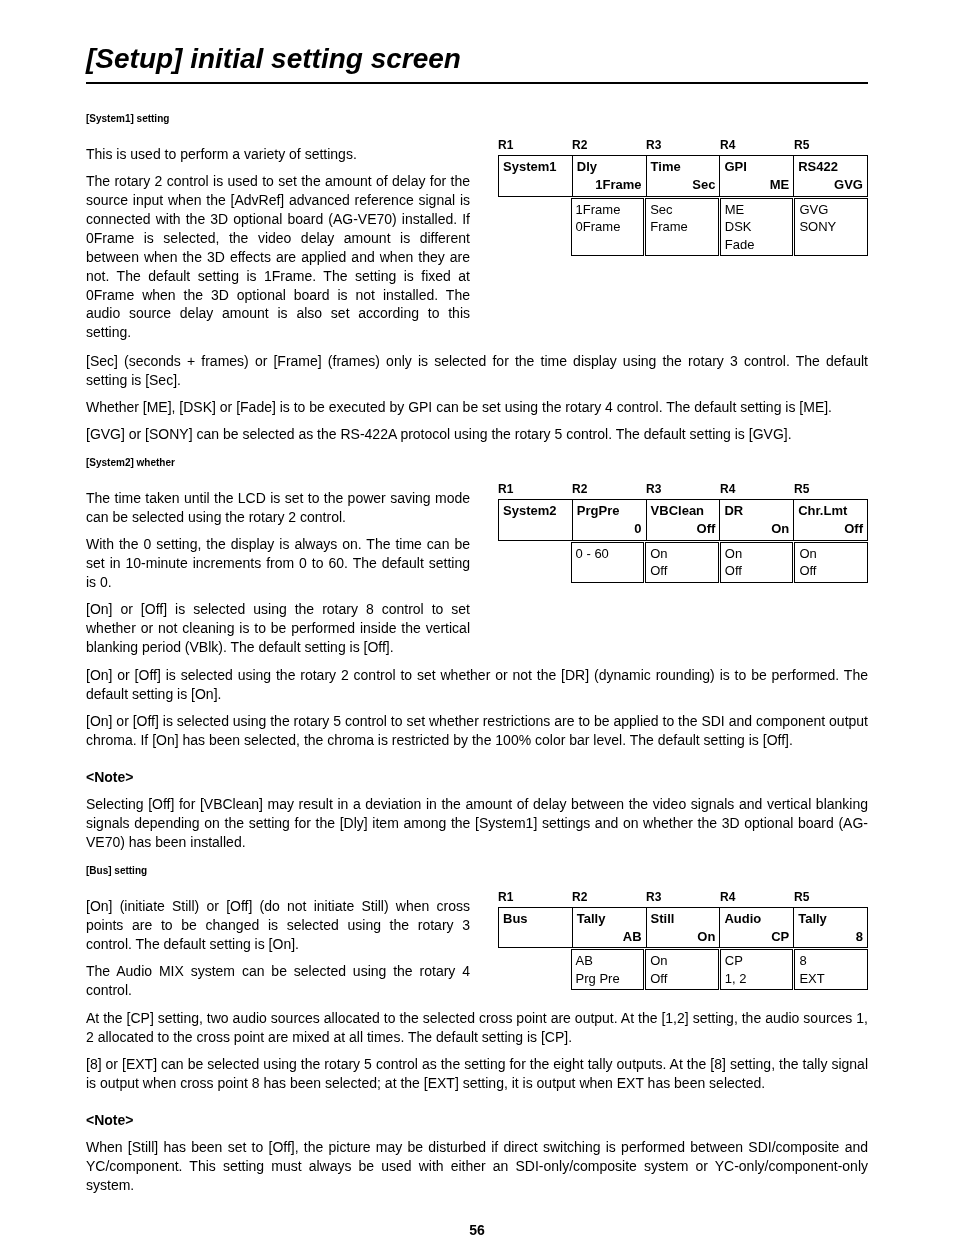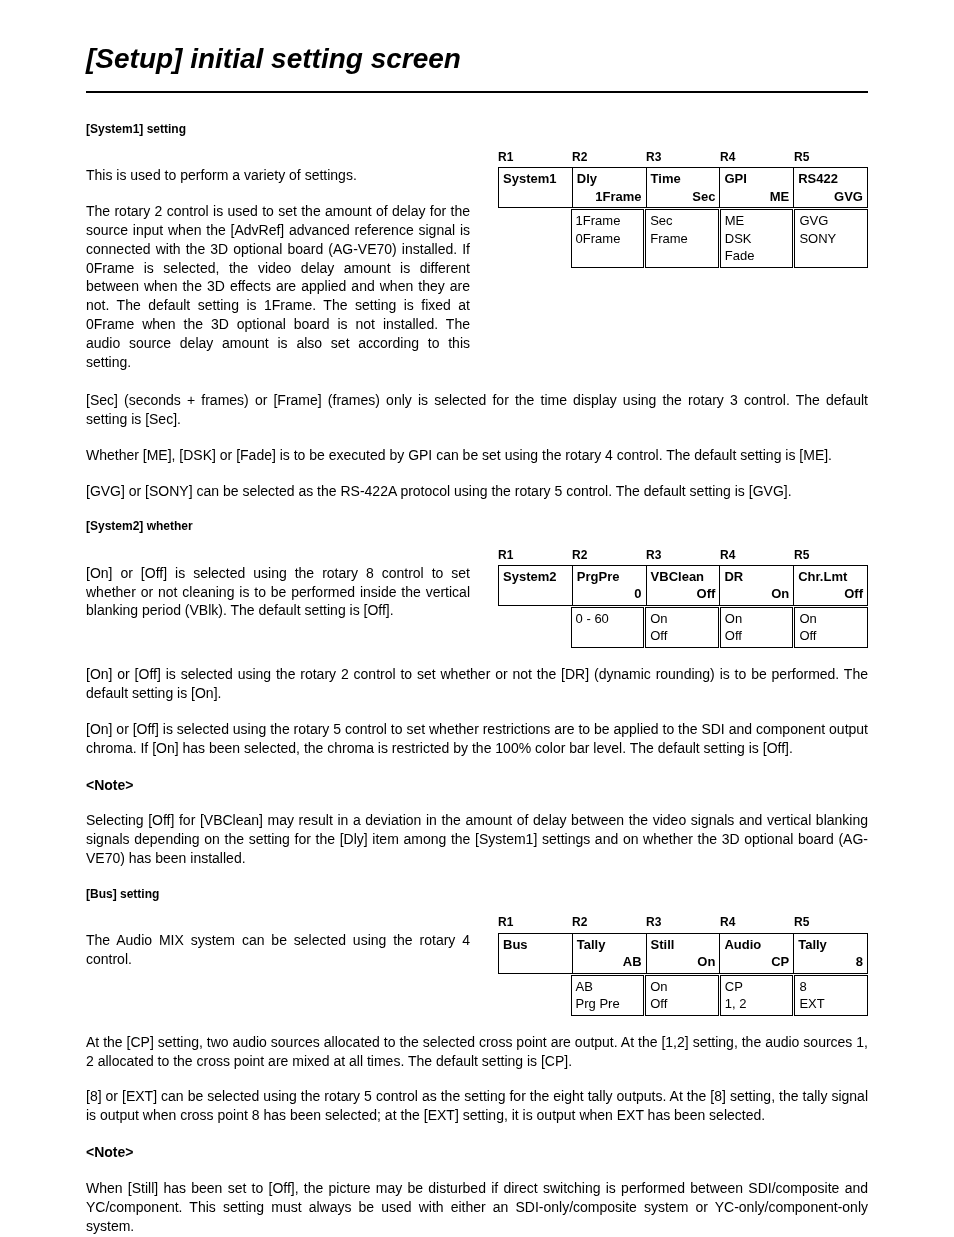--- a/index.html
+++ b/index.html
@@ -11,37 +11,37 @@
     margin: 0;
     padding: 40px 86px 30px 86px;
     width: 954px;
     line-height: 1.35;
   }
   .page-title {
     font-size: 28px;
     font-weight: bold;
     font-style: italic;
     border-bottom: 2.5px solid #000;
-    padding-bottom: 13px;
+    padding-bottom: 4px;
     margin-bottom: 28px;
   }
   .section-heading {
-    font-size: 12px;
+    font-size: 10px;
     font-weight: bold;
-    margin-top: 18px;
+    margin-top: 12px;
     margin-bottom: 12px;
   }
   .two-col {
     display: flex;
     gap: 28px;
     align-items: flex-start;
   }
   .left-col { flex: 1; text-align: justify; }
   .right-col { width: 370px; }
-  p { margin: 17px 0 2px 0; text-align: justify; }
+  p { margin: 8px 0 2px 0; text-align: justify; }
   .note-head { font-weight: bold; margin-top: 18px; }
   .rotary-headers {
     display: flex;
     font-weight: bold;
     font-size: 12px;
     margin-bottom: 2px;
   }
   .rotary-headers span { flex: 1; text-align: left; }
   .menu-table {
     border: 1.5px solid #000;
@@ -136,20 +136,22 @@
     </div>
   </div>
 </div>
 <p>[Sec] (seconds + frames) or [Frame] (frames) only is selected for the time display using the rotary 3 control.  The default setting is [Sec].</p>
 <p>Whether [ME], [DSK] or [Fade] is to be executed by GPI can be set using the rotary 4 control.  The default setting is [ME].</p>
 <p>[GVG] or [SONY] can be selected as the RS-422A protocol using the rotary 5 control.  The default setting is [GVG].</p>
 
 <div class="section-heading">[System2] whether</div>
 <div class="two-col">
   <div class="left-col">
+    <p>The time taken until the LCD is set to the power saving mode can be selected using the rotary 2 control.</p>
+    <p>With the 0 setting, the display is always on.  The time can be set in 10-minute increments from 0 to 60.  The default setting is 0.</p>
     <p>[On] or [Off] is selected using the rotary 8 control to set whether or not cleaning is to be performed inside the vertical blanking period (VBlk).  The default setting is [Off].</p>
   </div>
   <div class="right-col">
     <div class="rotary-headers">
       <span>R1</span>
         <span>R2</span>
         <span>R3</span>
         <span>R4</span>
         <span>R5</span>
     </div>
@@ -195,20 +197,21 @@
   </div>
 </div>
 <p>[On] or [Off] is selected using the rotary 2 control to set whether or not the [DR] (dynamic rounding) is to be performed.  The default setting is [On].</p>
 <p>[On] or [Off] is selected using the rotary 5 control to set whether restrictions are to be applied to the SDI and component output chroma.  If [On] has been selected, the chroma is restricted by the 100% color bar level.  The default setting is [Off].</p>
 <p class="note-head">&lt;Note&gt;</p>
 <p>Selecting [Off] for [VBClean] may result in a deviation in the amount of delay between the video signals and vertical blanking signals depending on the setting for the [Dly] item among the [System1] settings and on whether the 3D optional board (AG-VE70) has been installed.</p>
 
 <div class="section-heading">[Bus] setting</div>
 <div class="two-col">
   <div class="left-col">
+    <p>[On] (initiate Still) or [Off] (do not initiate Still) when cross points are to be changed is selected using the rotary 3 control.  The default setting is [On].</p>
     <p>The Audio MIX system can be selected using the rotary 4 control.</p>
   </div>
   <div class="right-col">
     <div class="rotary-headers">
       <span>R1</span>
         <span>R2</span>
         <span>R3</span>
         <span>R4</span>
         <span>R5</span>
     </div>

